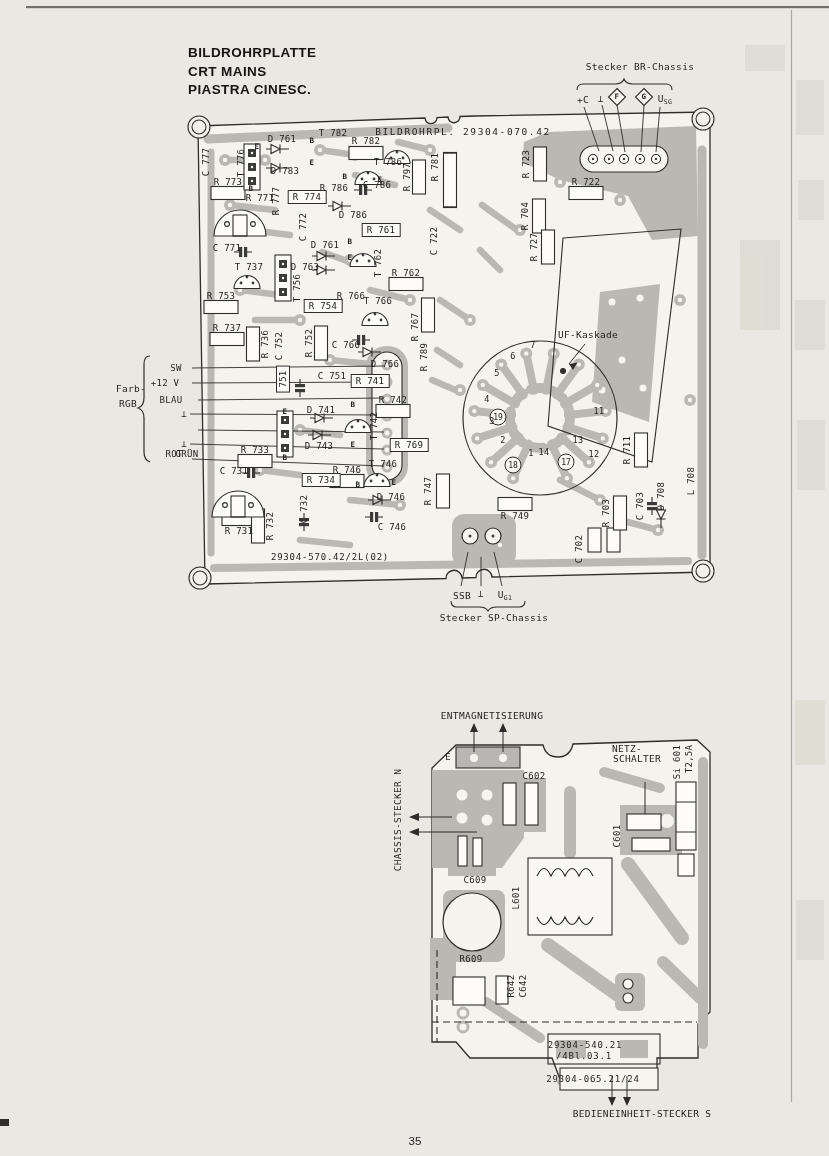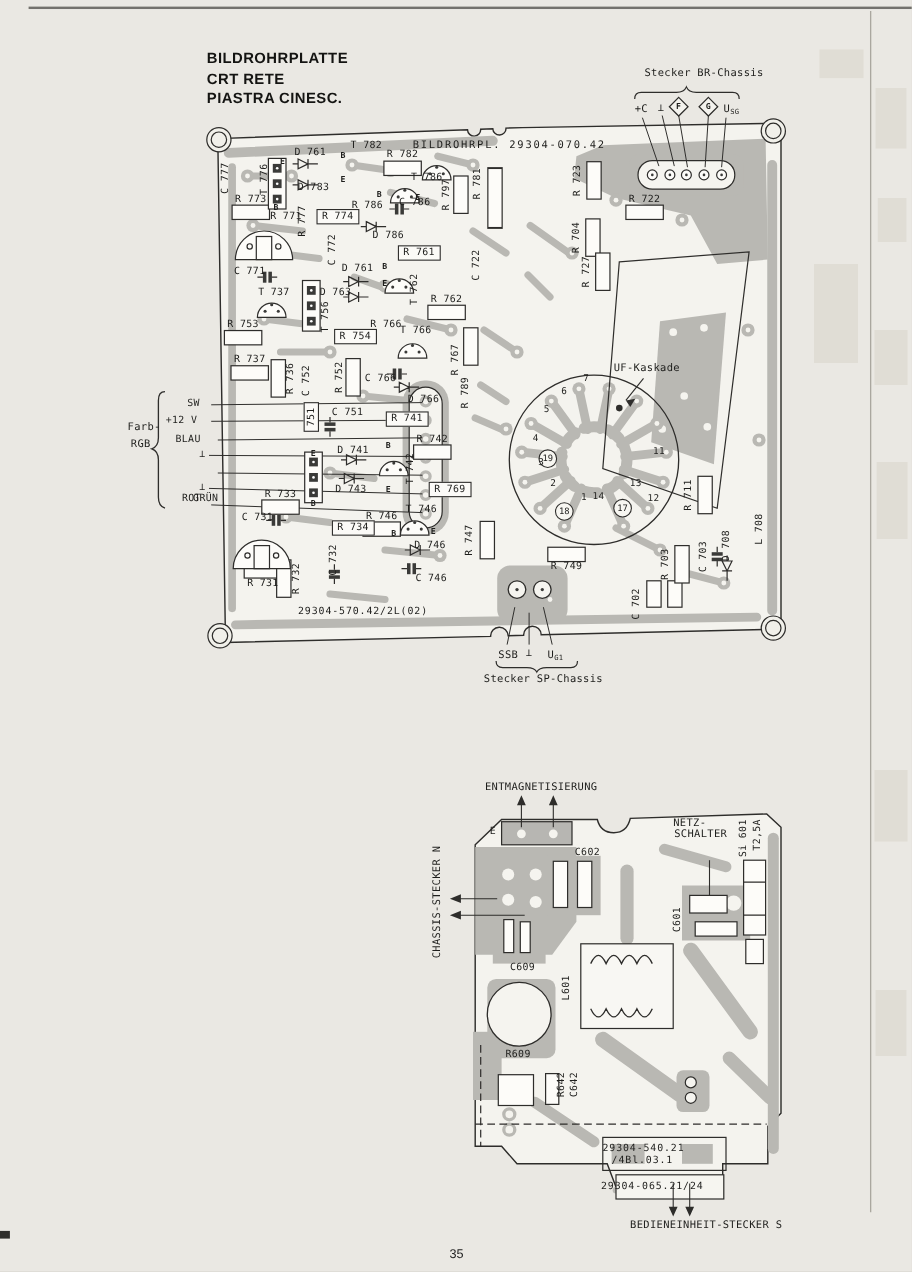--- a/index.html
+++ b/index.html
@@ -342,21 +342,21 @@
   <path d="M474,723 l-4,9 h8 z M503,723 l-4,9 h8 z" fill="#2e2d2b" stroke="none"></path>
   <path d="M452,817 H413 M477,832 H413" stroke-width="1"></path>
   <path d="M409,817 l10,-4 v8 z M409,832 l10,-4 v8 z" fill="#2e2d2b" stroke="none"></path>
   <path d="M612,1076 V1101 M627,1076 V1101" stroke-width="1"></path>
   <path d="M612,1106 l-4,-9 h8 z M627,1106 l-4,-9 h8 z" fill="#2e2d2b" stroke="none"></path>
 </g>
 </svg>
 
 <div class="ttl" style="left:188px;top:44px">
   <div>BILDROHRPLATTE</div>
-  <div>CRT RETE</div>
+  <div>CRT MAINS</div>
   <div>PIASTRA CINESC.</div>
 </div>
 
 <span class="lbl print" style="left:463px;top:132px">BILDROHRPL. 29304-070.42</span>
 <span class="lbl part" style="left:330px;top:557px">29304-570.42/2L(02)</span>
 <span class="lbl ann" style="left:640px;top:67px">Stecker BR-Chassis</span>
 <span class="lbl ann" style="left:583px;top:100px">+C</span>
 <span class="lbl ann" style="left:601px;top:99px">⊥</span>
 <span class="lbl pin" style="left:617px;top:97px">F</span>
 <span class="lbl pin" style="left:644px;top:97px">G</span>
@@ -411,21 +411,21 @@
       <span class="lbl b" style="left: 323px; top: 306px;">R 754</span>
       <span class="lbl" style="left: 221px; top: 296px;">R 753</span>
       <span class="lbl" style="left: 227px; top: 328px;">R 737</span>
       <span class="lbl v" style="left: 265px; top: 344px;">R 736</span>
       <span class="lbl v" style="left: 279px; top: 346px;">C 752</span>
       <span class="lbl v" style="left: 309px; top: 343px;">R 752</span>
       <span class="lbl" style="left: 346px; top: 333px; margin-top: 12px;">C 766</span>
       <span class="lbl" style="left: 385px; top: 348px; margin-top: 16px;">D 766</span>
       <span class="lbl v" style="left: 415px; top: 327px;">R 767</span>
       <span class="lbl v" style="left: 424px; top: 357px;">R 789</span>
-      <span class="lbl" style="left: 316px; top: 376px;">C 751</span>
+      <span class="lbl" style="left: 332px; top: 376px;">C 751</span>
       <span class="lbl v b" style="left: 283px; top: 379px;">751</span>
       <span class="lbl b" style="left: 370px; top: 381px;">R 741</span>
       <span class="lbl" style="left: 393px; top: 400px;">R 742</span>
       <span class="lbl" style="left: 321px; top: 410px;">D 741</span>
       <span class="lbl" style="left: 319px; top: 446px;">D 743</span>
       <span class="lbl v" style="left: 374px; top: 426px;">T 742</span>
       <span class="lbl b" style="left: 409px; top: 445px;">R 769</span>
       <span class="lbl" style="left: 383px; top: 464px;">T 746</span>
       <span class="lbl" style="left: 347px; top: 470px;">R 746</span>
       <span class="lbl b" style="left: 321px; top: 480px;">R 734</span>

